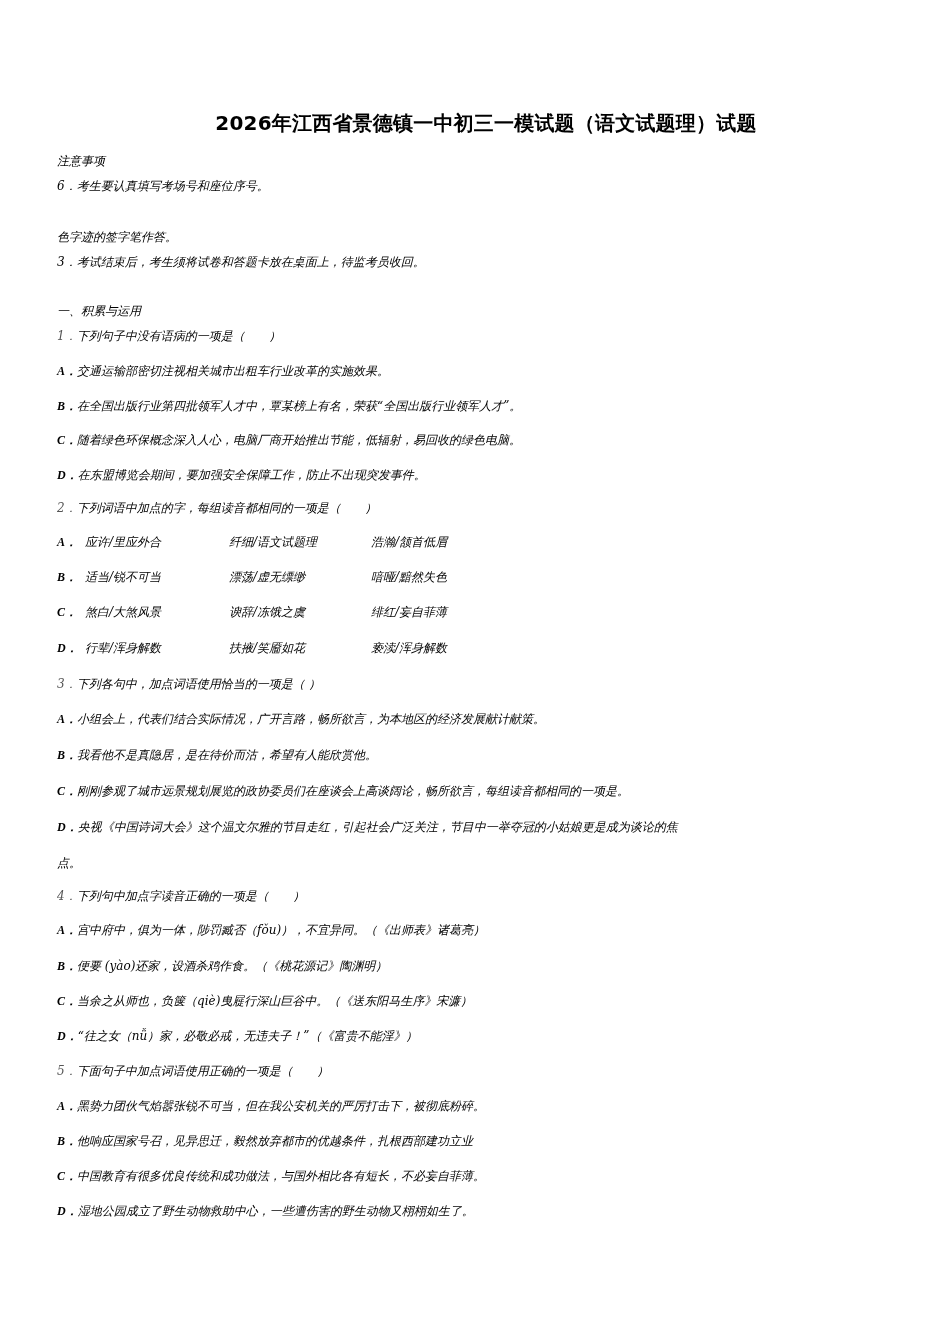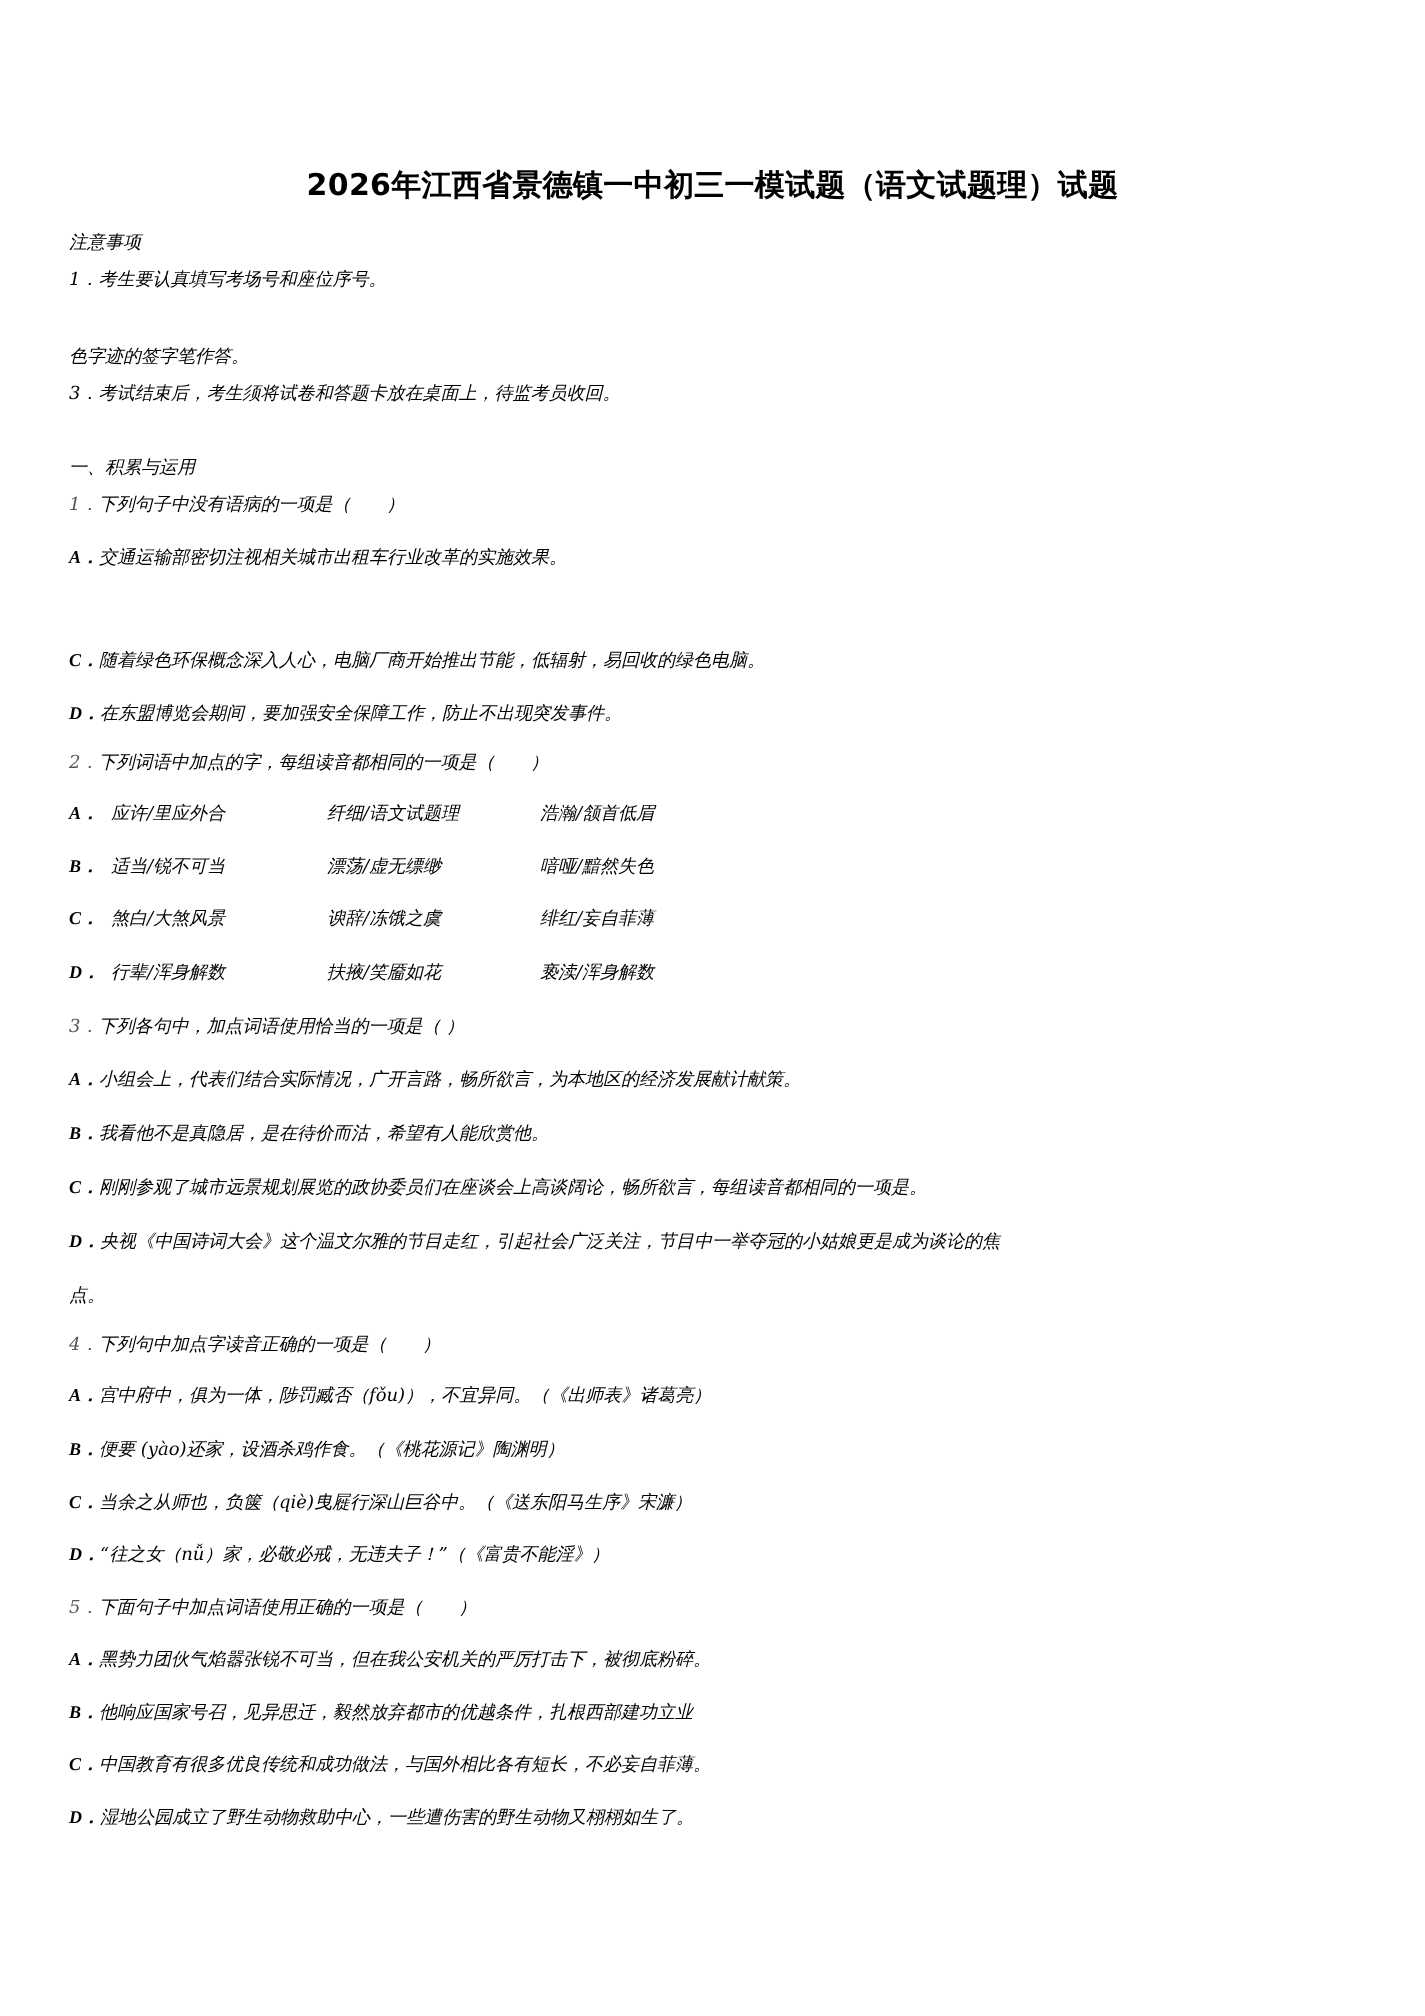--- a/index.html
+++ b/index.html
@@ -1,45 +1,48 @@
 <!DOCTYPE html>
 <html><head>
 <meta charset="utf-8">
 <style>
   html, body { margin: 0; padding: 0; background: #ffffff; }
   body { width: 950px; height: 1344px; position: relative; overflow: hidden;
          font-family: "DejaVu Serif", "Liberation Serif", serif; color: #000; }
-  .page { position: absolute; left: 0; top: 0; width: 838px; height: 1344px; }
+  .page { position: absolute; left: 11px; top: 0; width: 838px; height: 1344px; }
   .title { position: absolute; top: 110px; left: 0; width: 950px; text-align: center;
            font-family: "DejaVu Sans", "Liberation Sans", sans-serif; font-weight: bold;
            font-size: 20px; letter-spacing: 0.2px; }
   .line { position: absolute; left: 46px; font-size: 12px; white-space: nowrap; line-height: 20px; font-style: italic; }
   .qnum { color: #555; }
   .opt-letter { font-weight: bold; font-family: "Liberation Serif", "DejaVu Serif", serif; }
   .col { position: absolute; }
 </style>
 </head>
 <body>
 
 <div class="page">
 
   <div class="title">2026年江西省景德镇一中初三一模试题（语文试题理）试题</div>
 
   <div class="line" style="top:151px">注意事项</div>
-  <div class="line" style="top:176px">1．考生要认真填写考场号和座位序号。</div>
+  <div class="line" style="top:176px">6．考生要认真填写考场号和座位序号。</div>
   <div class="line" style="top:227px">色字迹的签字笔作答。</div>
   <div class="line" style="top:252px">3．考试结束后，考生须将试卷和答题卡放在桌面上，待监考员收回。</div>
 
   <div class="line" style="top:301px">一、积累与运用</div>
 
   <div class="line" style="top:326px">
     <span class="qnum">1．</span><span>下列句子中没有语病的一项是（　　）</span>
   </div>
   <div class="line" style="top:361px">
     <span class="opt-letter">A．</span><span>交通运输部密切注视相关城市出租车行业改革的实施效果。</span>
+  </div>
+  <div class="line" style="top:396px">
+    <span class="opt-letter">B．</span><span>在全国出版行业第四批领军人才中，覃某榜上有名，荣获“全国出版行业领军人才”。</span>
   </div>
   <div class="line" style="top:430px">
     <span class="opt-letter">C．</span><span>随着绿色环保概念深入人心，电脑厂商开始推出节能，低辐射，易回收的绿色电脑。</span>
   </div>
   <div class="line" style="top:465px">
     <span class="opt-letter">D．</span><span>在东盟博览会期间，要加强安全保障工作，防止不出现突发事件。</span>
   </div>
 
   <div class="line" style="top:498px">
     <span class="qnum">2．</span><span>下列词语中加点的字，每组读音都相同的一项是（　　）</span>

